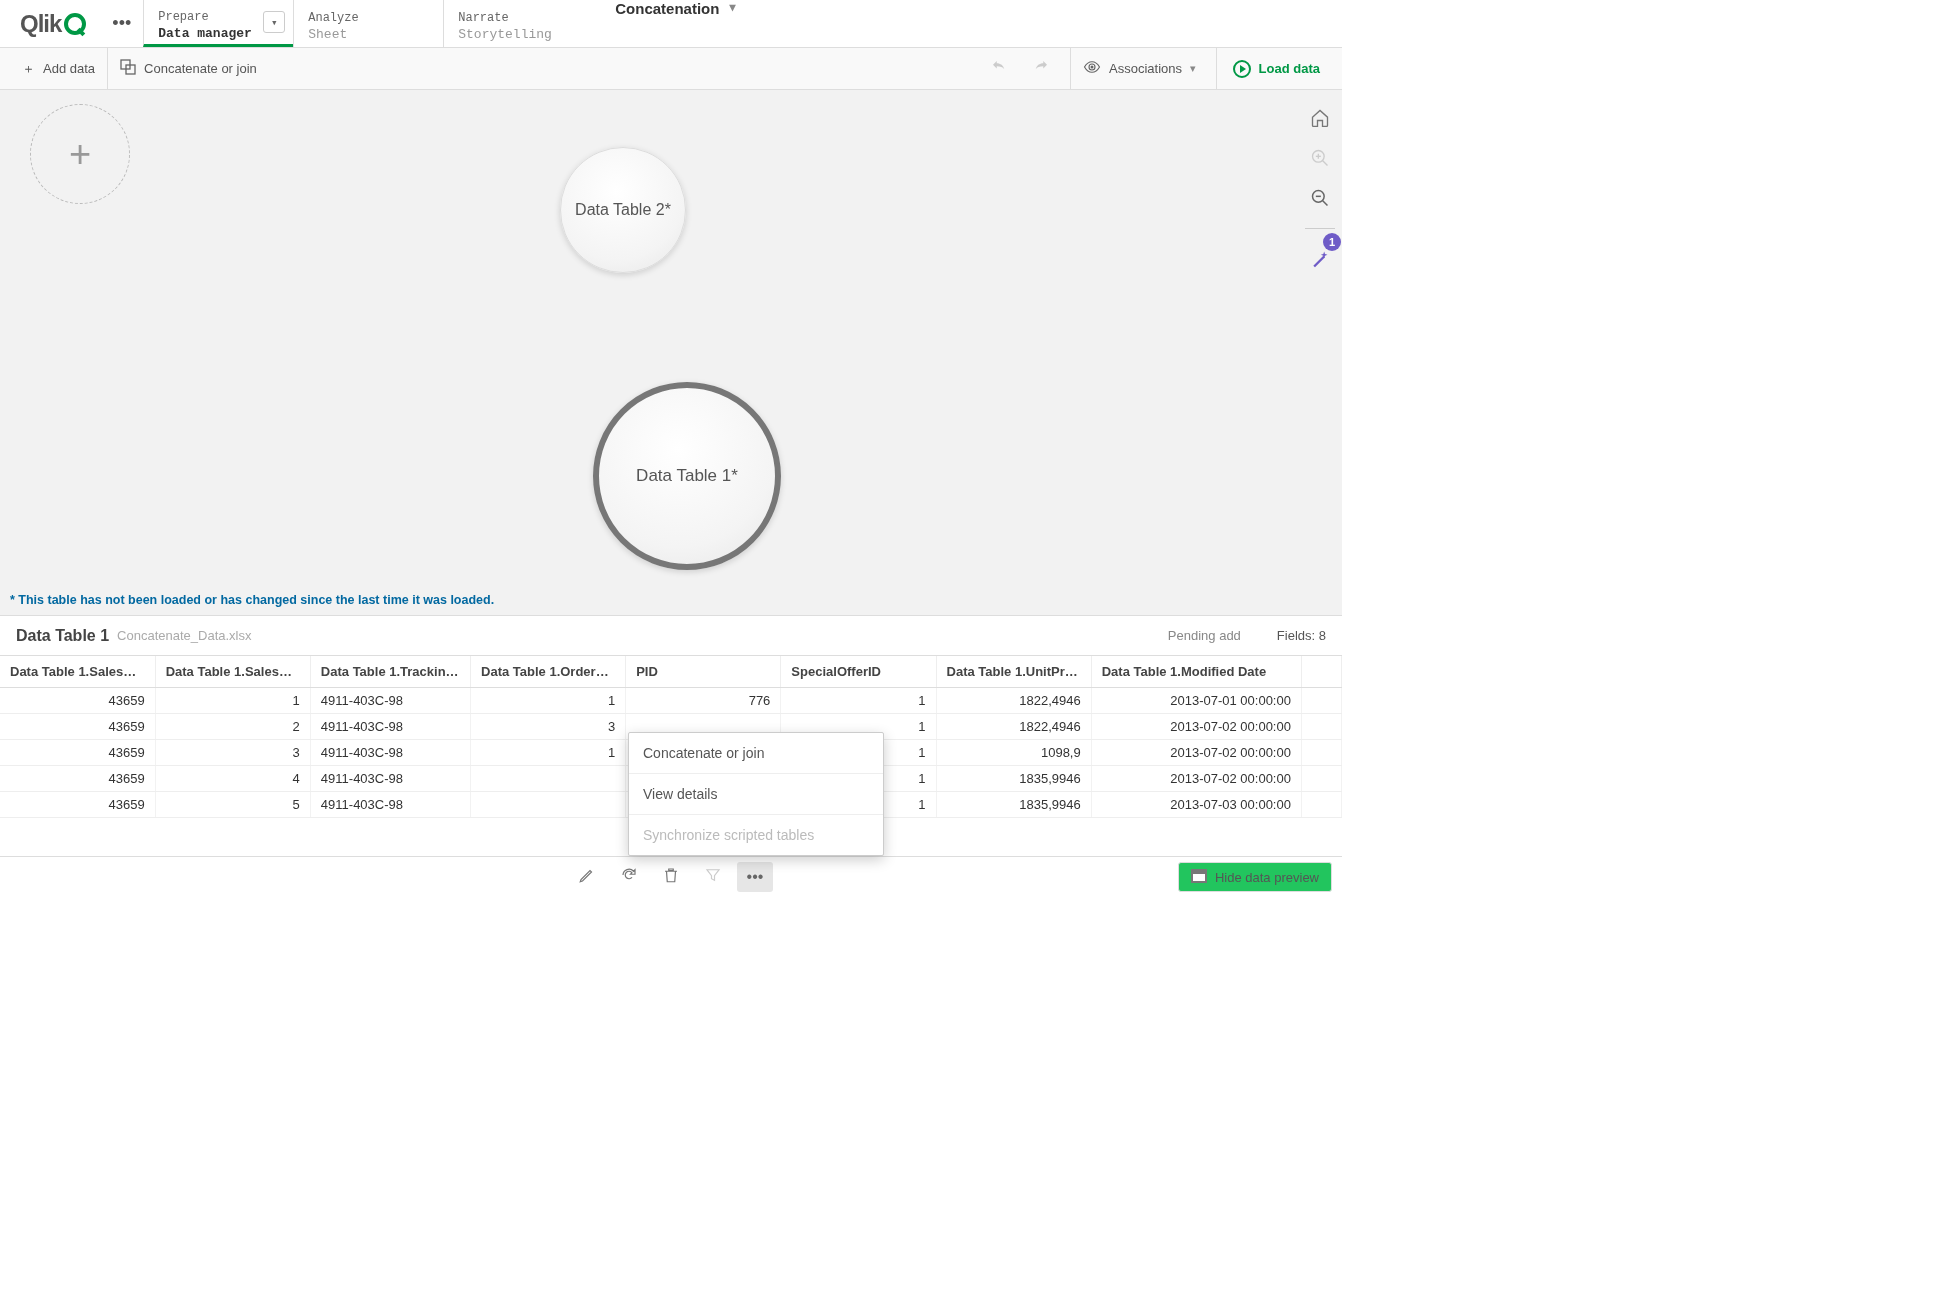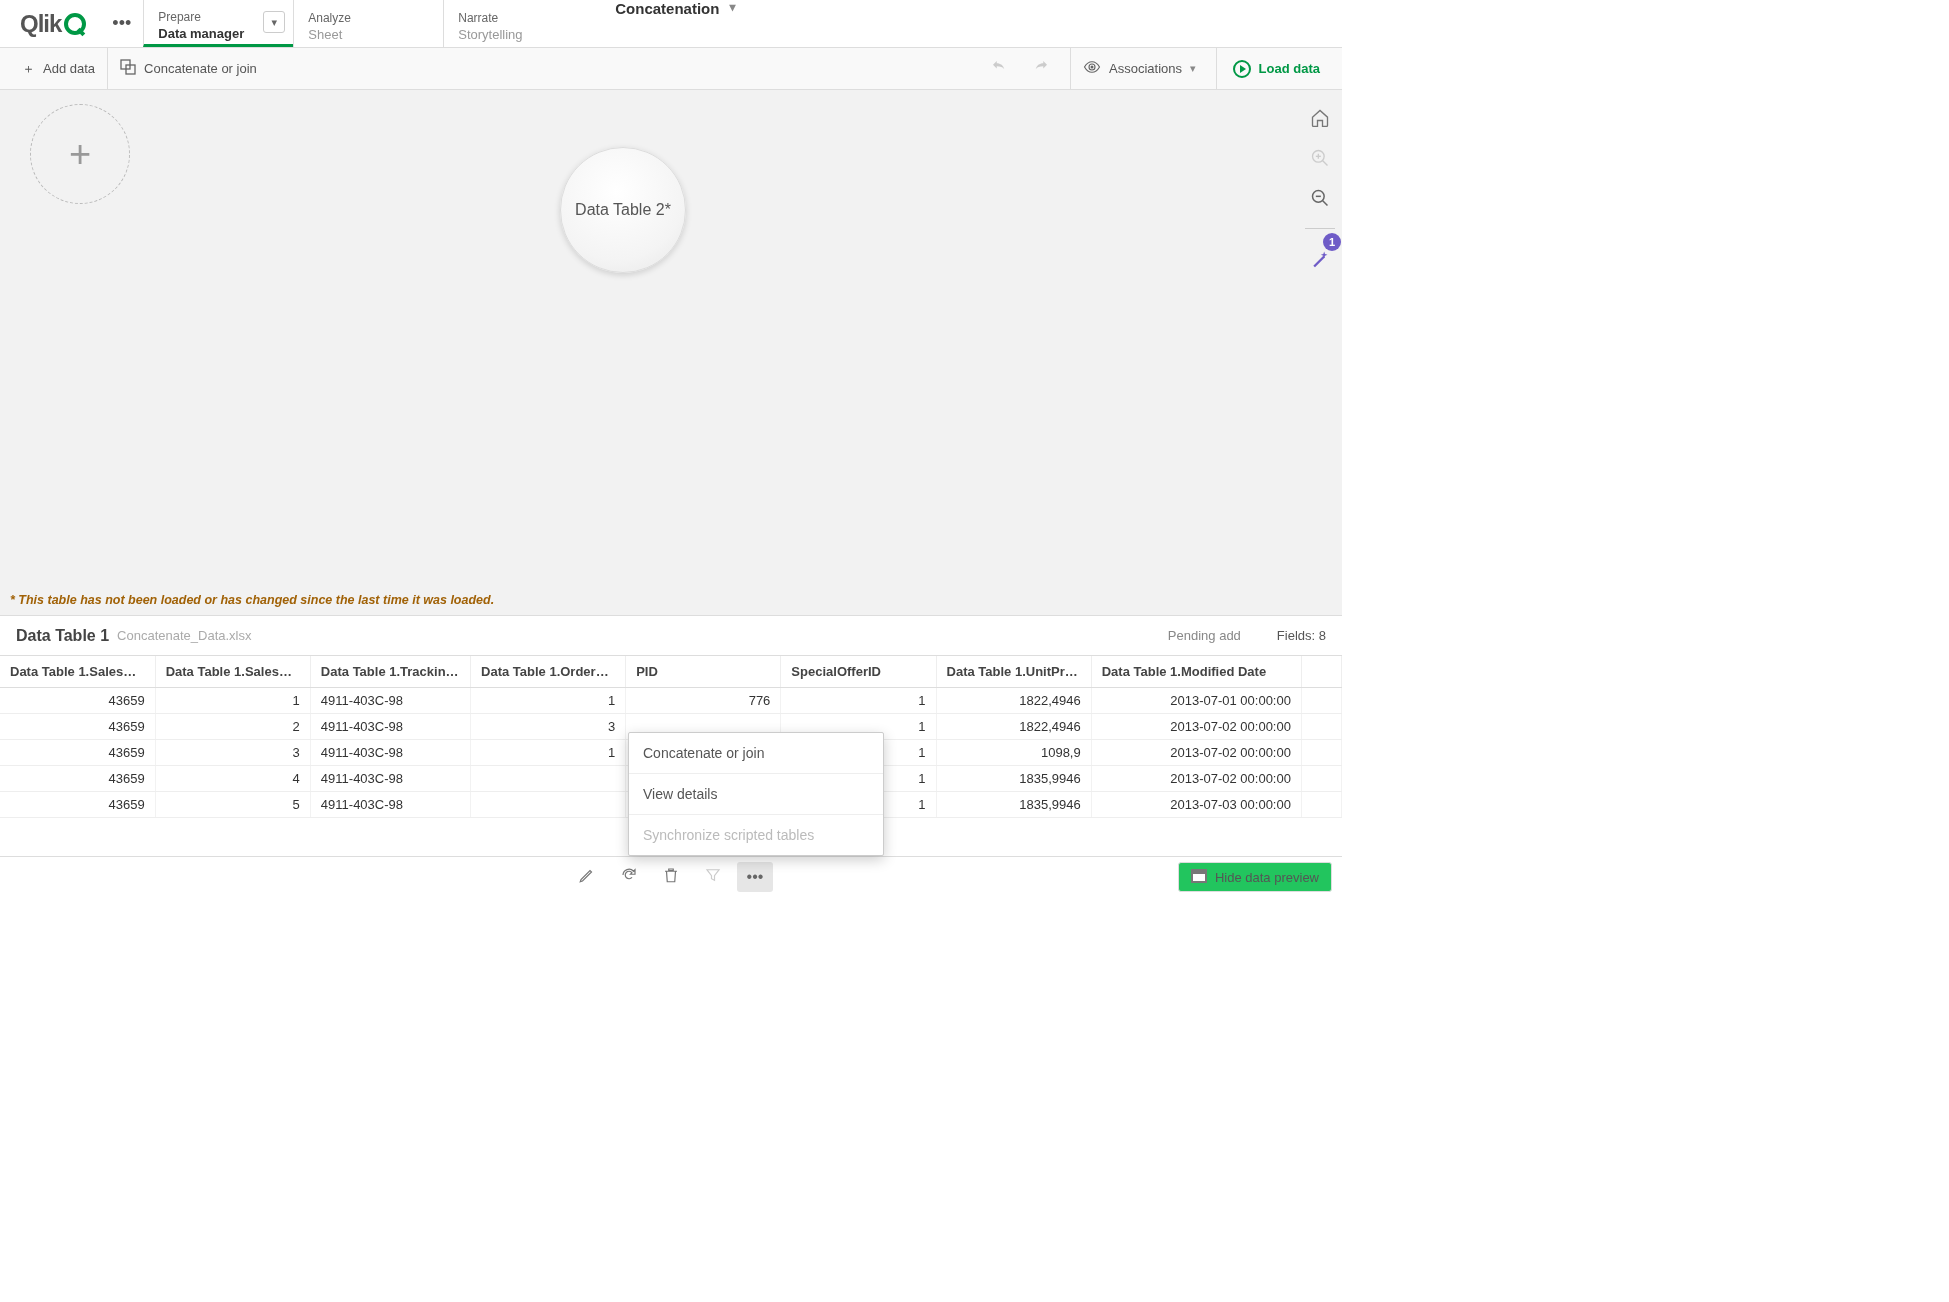--- a/index.html
+++ b/index.html
@@ -6,21 +6,21 @@
   body { font-family: "Helvetica Neue", Arial, sans-serif; font-size: 13px; color: #333; background: #fff; width: 1342px; height: 896px; overflow: hidden; position: relative; }
 
   
   .topnav { display: flex; align-items: stretch; height: 48px; border-bottom: 1px solid #ddd; }
   .logo { display: flex; align-items: center; padding: 0 14px 0 20px; }
   .logo-text { font-weight: 700; font-size: 24px; color: #555; letter-spacing: -1px; }
   .logo-circ { width: 22px; height: 22px; border: 4px solid #009845; border-radius: 50%; margin-left: 3px; position: relative; }
   .logo-circ::after { content:""; position:absolute; bottom:-3px; right:-3px; width:8px; height:4px; background:#009845; transform:rotate(45deg); }
   .app-menu { display:flex; align-items:center; padding:0 12px; cursor:pointer; }
   .app-menu-dots { font-size: 18px; color:#555; }
-  .tabs { display:flex; }
+  .tabs { display:flex;font-family:Liberation Mono, monospace; }
   .tab { border-left: 1px solid #ddd; padding: 6px 14px 0; min-width: 150px; display:flex; flex-direction:column; justify-content:center; cursor:pointer; position:relative; }
   .tab.active { border-bottom: 3px solid #009845; }
   .tab-top { font-size: 12px; color:#666; }
   .tab-bottom { font-size: 13px; color:#999; margin-top:2px; }
   .tab.active .tab-bottom { color:#333; font-weight:600; }
   .tab-caret { position:absolute; right:8px; top:50%; transform:translateY(-50%); width:22px; height:22px; border:1px solid #ccc; border-radius:3px; display:flex; align-items:center; justify-content:center; font-size:11px; color:#666; }
   .app-title { display:flex; align-items:flex-start; padding:0 22px; font-size:15px; font-weight:600; color:#333; }
   .app-title .caret { margin-left:10px; font-size:12px; color:#888; }
 
   
@@ -36,21 +36,21 @@
   .eye-icon svg { width:18px; height:18px; }
   .caret-sm { margin-left:8px; font-size:11px; color:#888; }
   .load-sep { border-left:1px solid #ddd; height:100%; margin:0 4px 0 8px; }
 
   
   .canvas { position:relative; height: 525px; background:#f2f2f2; }
   .add-circle { position:absolute; left:30px; top:14px; width:100px; height:100px; border:1px dashed #bbb; border-radius:50%; display:flex; align-items:center; justify-content:center; font-size:38px; color:#999; cursor:pointer; }
   .bubble { position:absolute; border-radius:50%; background:radial-gradient(circle at 45% 35%, #fff 0%, #f4f4f4 65%, #e6e6e6 100%); display:flex; align-items:center; justify-content:center; color:#555; box-shadow:0 2px 6px rgba(0,0,0,.15); border:1px solid #ddd; }
   .bubble.small { left:560px; top:57px; width:126px; height:126px; font-size:16px; }
   .bubble.large { left:593px; top:292px; width:188px; height:188px; font-size:17px; border:6px solid #777; }
-  .canvas-footer { position:absolute; left:10px; bottom:8px; color:#a16207; font-size:12.5px; font-weight:600; font-style:italic; }
+  .canvas-footer { position:absolute; left:10px; bottom:8px; color:#0369a1; font-size:12.5px; font-weight:600; }
 
   
   .side-icons { position:absolute; right:0; top:92px; width:44px; display:flex; flex-direction:column; align-items:center; gap:18px; padding-top:16px; }
   .side-icons .sicon { width:22px; height:22px; display:flex; align-items:center; justify-content:center; cursor:pointer; color:#777; }
   .side-icons .sicon.disabled { color:#ccc; }
   .side-icons .divider { width:30px; height:1px; background:#ccc; }
   .side-icons .badge-wrap { position:relative; display:flex; align-items:center; justify-content:center; width:26px; height:26px; }
   .side-icons .badge { position:absolute; top:-14px; right:-8px; background:#6f5cc7; color:#fff; font-size:11px; font-weight:600; width:18px; height:18px; border-radius:9px; display:flex; align-items:center; justify-content:center; }
 
   
@@ -163,20 +163,23 @@
     <span>Load data</span>
   </div>
 </div>
 
 <div class="canvas">
   <div class="add-circle">
     <span>+</span>
   </div>
   <div class="bubble small">
     <span>Data Table 2*</span>
+  </div>
+  <div class="bubble large">
+    <span>Data Table 1*</span>
   </div>
   <div class="canvas-footer">* This table has not been loaded or has changed since the last time it was loaded.</div>
 </div>
 
 <div class="side-icons">
   <div class="sicon">
     <span>
       <svg width="20" height="20" viewBox="0 0 24 24">
           <path d="M3 11l9-8 9 8v10a1 1 0 01-1 1h-5v-7H9v7H4a1 1 0 01-1-1V11z" fill="none" stroke="#777" stroke-width="1.6"></path>
         </svg>

